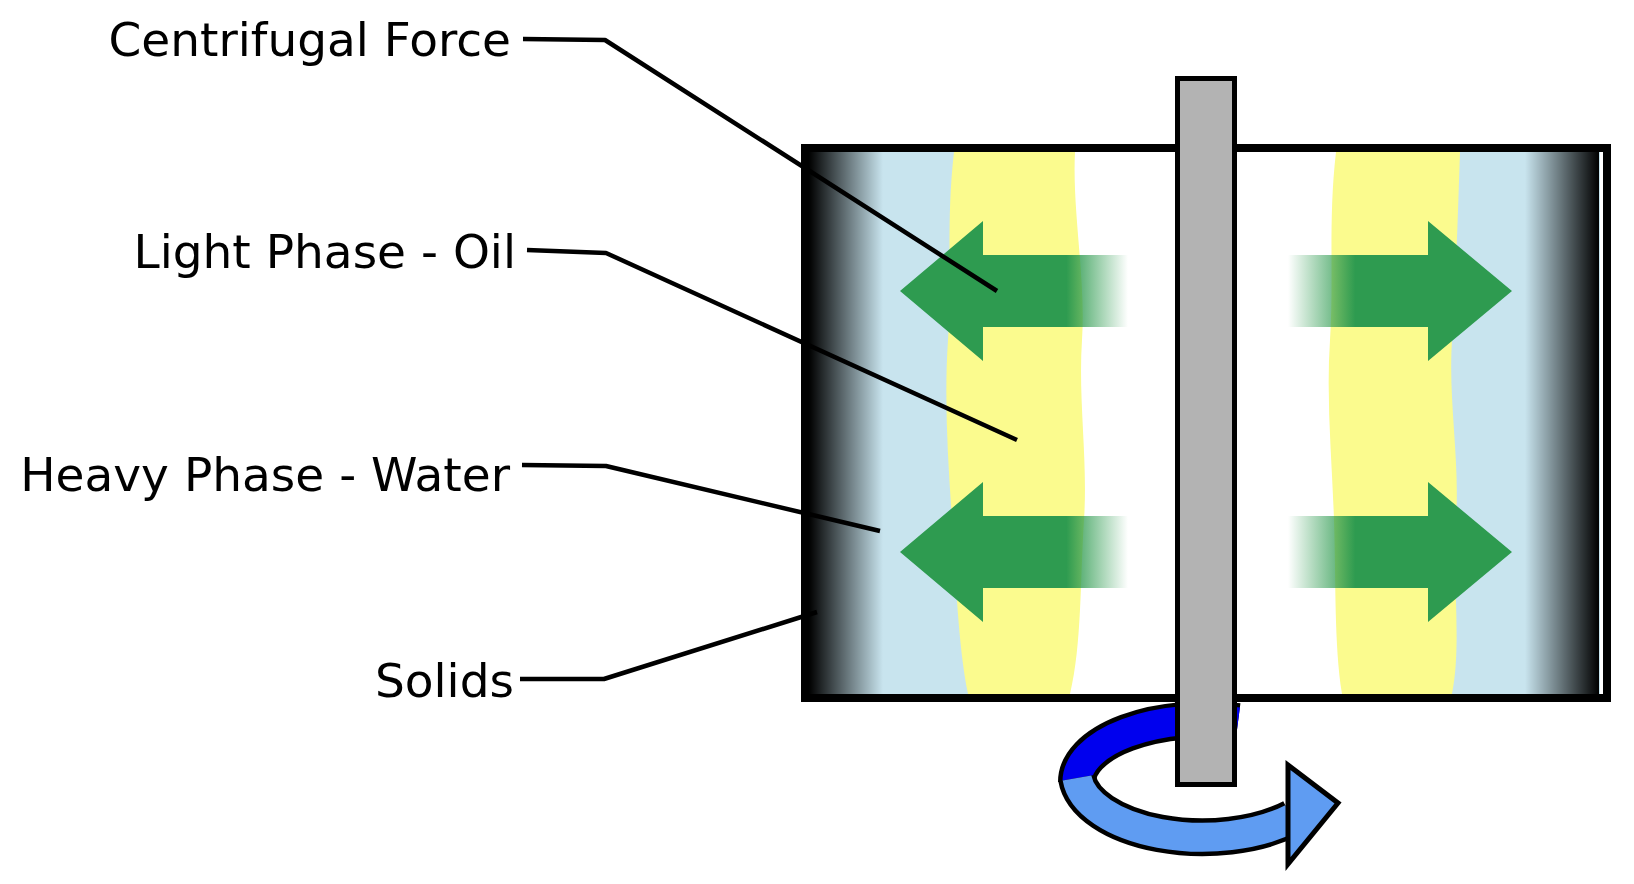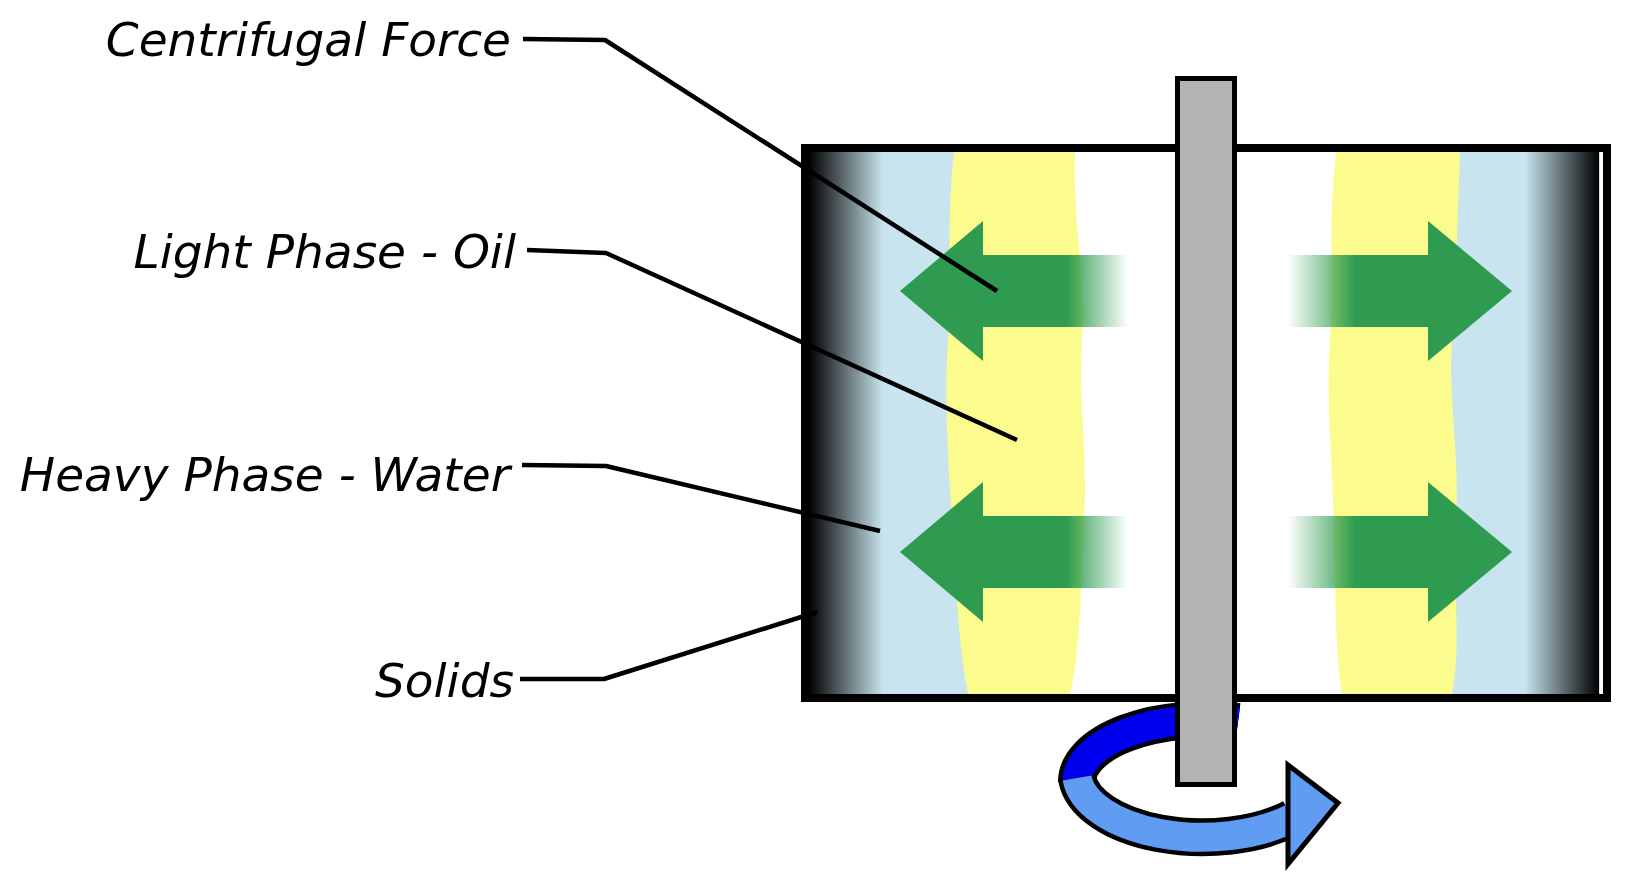--- a/index.html
+++ b/index.html
@@ -7,21 +7,20 @@
     padding: 0;
     background: #ffffff;
   }
   .stage {
     position: relative;
     width: 1634px;
     height: 884px;
     background: #ffffff;
     overflow: hidden;
     font-family: "DejaVu Sans", sans-serif;
-    font-style: italic;
   }
   svg { display: block; }
   .label-text {
     font-family: "DejaVu Sans", sans-serif;
     font-size: 47px;
     fill: #000000;
   }
   .leader {
     fill: none;
     stroke: #000000;

